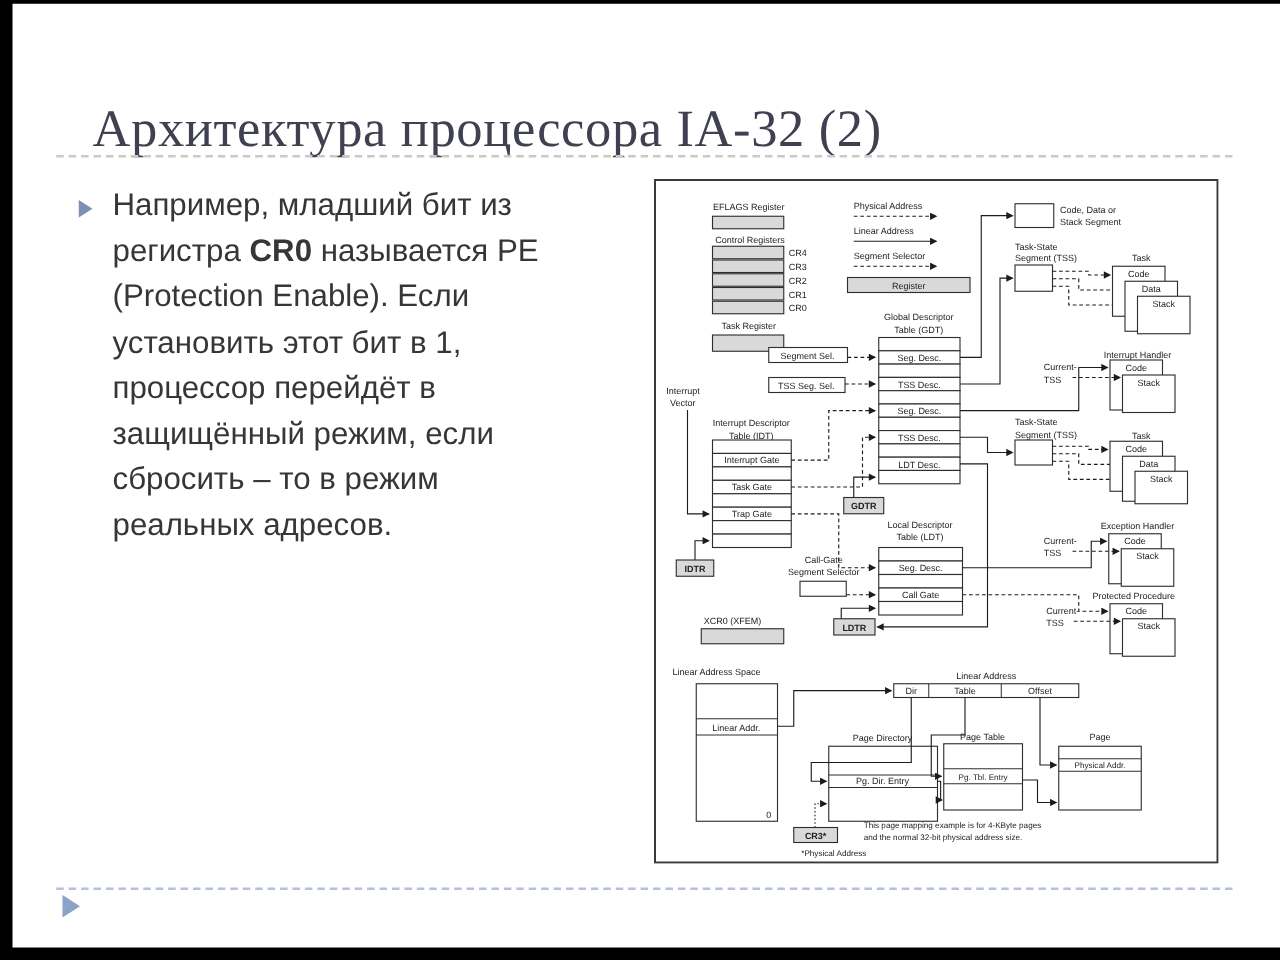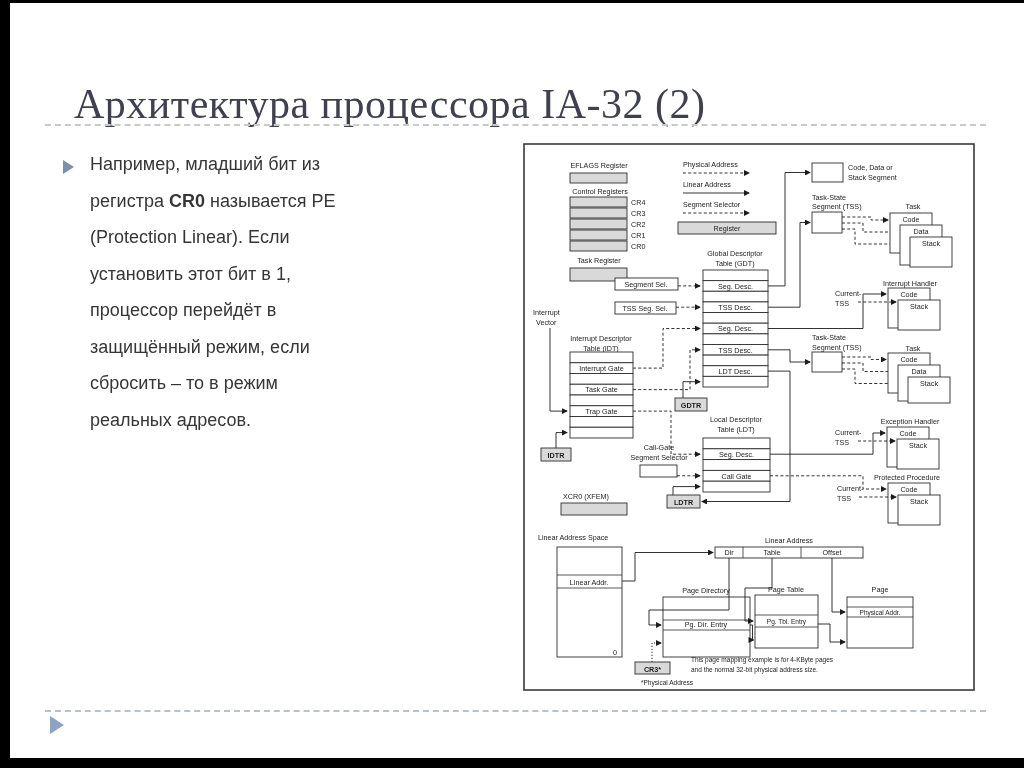--- a/index.html
+++ b/index.html
@@ -8,21 +8,21 @@
   .frame-left{position:absolute;left:0;top:0;width:10px;height:768px;background:#000;}
   .frame-top{position:absolute;left:0;top:0;width:1024px;height:3px;background:#000;}
   .frame-bottom{position:absolute;left:0;top:758px;width:1024px;height:10px;background:#000;}
   .title{position:absolute;left:58px;top:64px;margin:16px;font-family:"Liberation Serif",serif;
          font-weight:400;font-size:42px;color:#3f4050;letter-spacing:.5px;white-space:nowrap;}
   .sep{position:absolute;left:45px;width:941px;height:0;border-top:2px dashed #c9c9c9;}
   .sep-top{top:124px;}
   .sep-bottom{top:710px;border-top:2px dashed #b4c1d6;}
   .bullet-tri{position:absolute;left:63px;top:160px;width:0;height:0;
               border-left:11px solid #7d90b2;border-top:7.5px solid transparent;border-bottom:7.5px solid transparent;}
-  .body-text{position:absolute;left:90px;top:146px;width:412px;font-size:18px;line-height:36.5px;
+  .body-text{position:absolute;left:90px;top:146px;width:412px;font-size:25px;line-height:36.5px;
              color:#363636;white-space:pre-line;}
   .body-text b{font-weight:700;}
   .diagram{position:absolute;left:523px;top:143px;width:357px;height:548px;}
   .footer-tri{position:absolute;left:50px;top:716px;width:0;height:0;
               border-left:14px solid #8aa3c6;border-top:9.5px solid transparent;border-bottom:9.5px solid transparent;}
   
   svg text{font-family:"Liberation Sans",sans-serif;font-size:7.2px;fill:#1c1c1c;}
   .tc{text-anchor:middle;}
   .b7{font-weight:700;}
   .f65{font-size:6.5px;}
@@ -41,21 +41,21 @@
   <div class="frame-left"></div>
   <div class="frame-top"></div>
   <div class="frame-bottom"></div>
 
   <h1 class="title">Архитектура процессора IA-32 (2)</h1>
   <div class="sep sep-top"></div>
 
   <div class="bullet-tri"></div>
   <div class="body-text"><span>Например, младший бит из
 регистра </span><b>CR0</b><span> называется PE
-(Protection Linear). Если
+(Protection Enable). Если
 установить этот бит в 1,
 процессор перейдёт в
 защищённый режим, если
 сбросить – то в режим
 реальных адресов.</span></div>
 
   <div class="diagram">
   <svg width="452" height="548" viewBox="0 0 452 548" xmlns="http://www.w3.org/2000/svg">
     <defs>
       <marker id="ah" viewBox="0 0 10 10" refX="8.5" refY="5" markerWidth="7.5" markerHeight="6.5" orient="auto-start-reverse">

